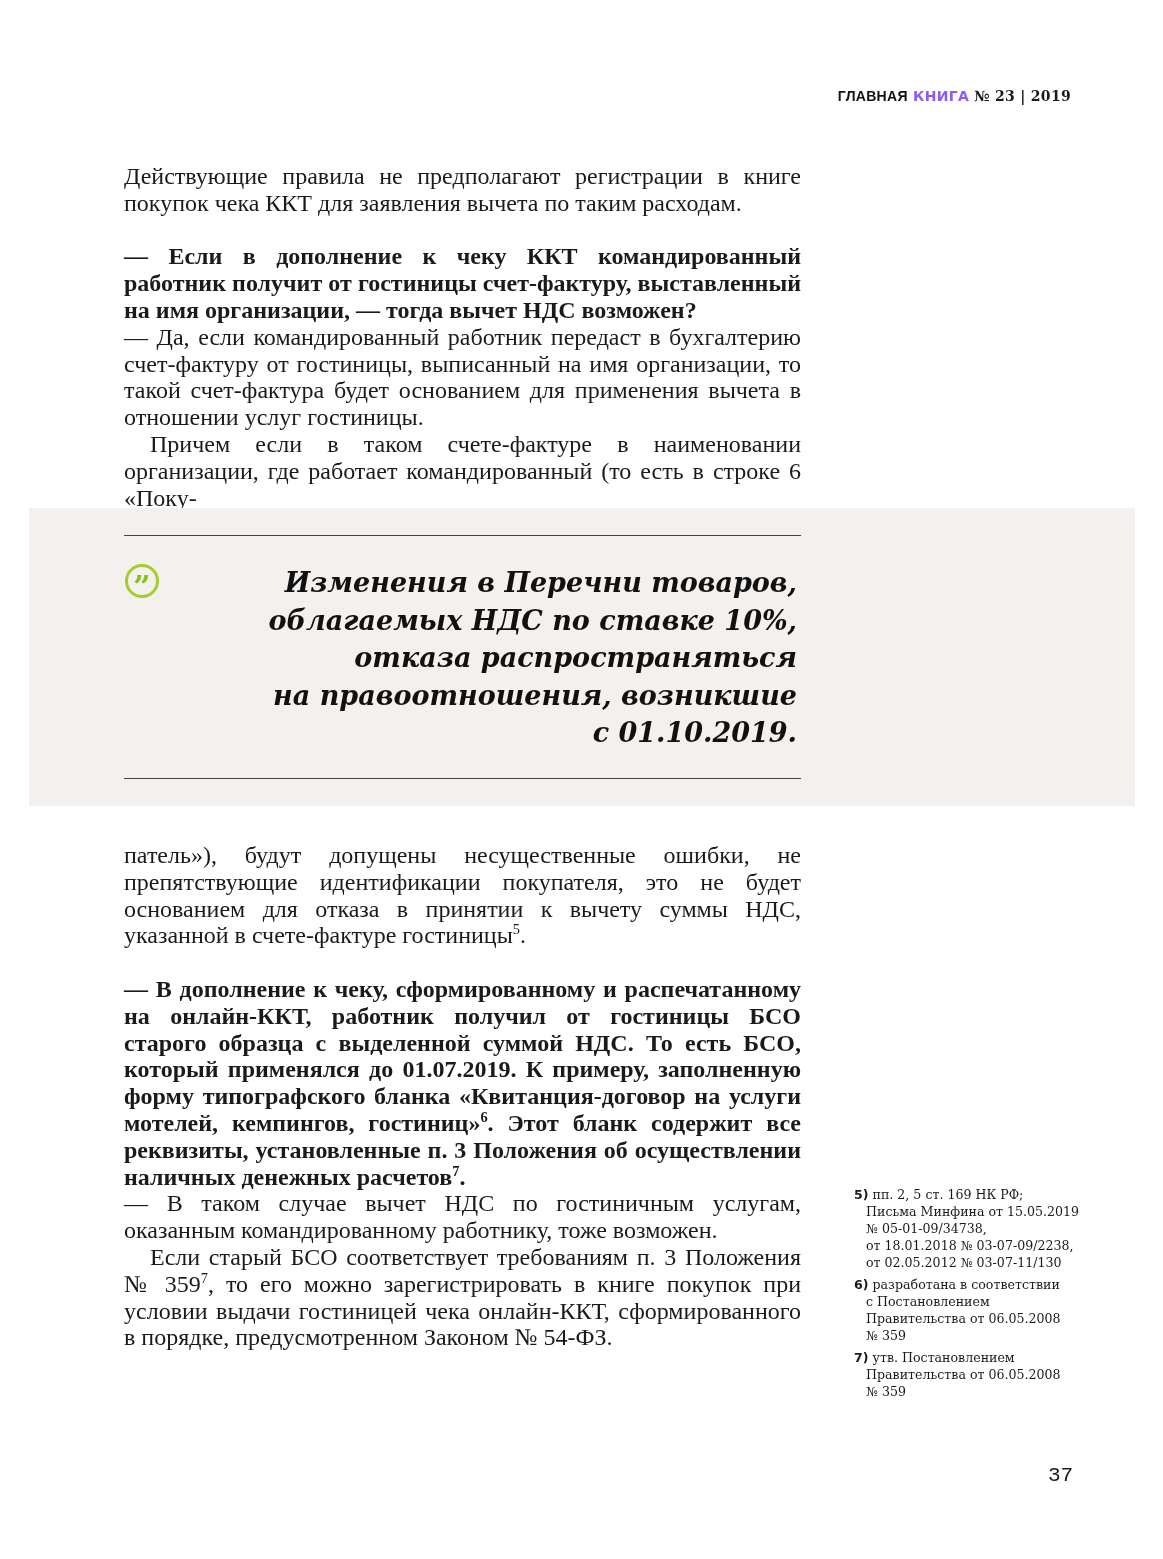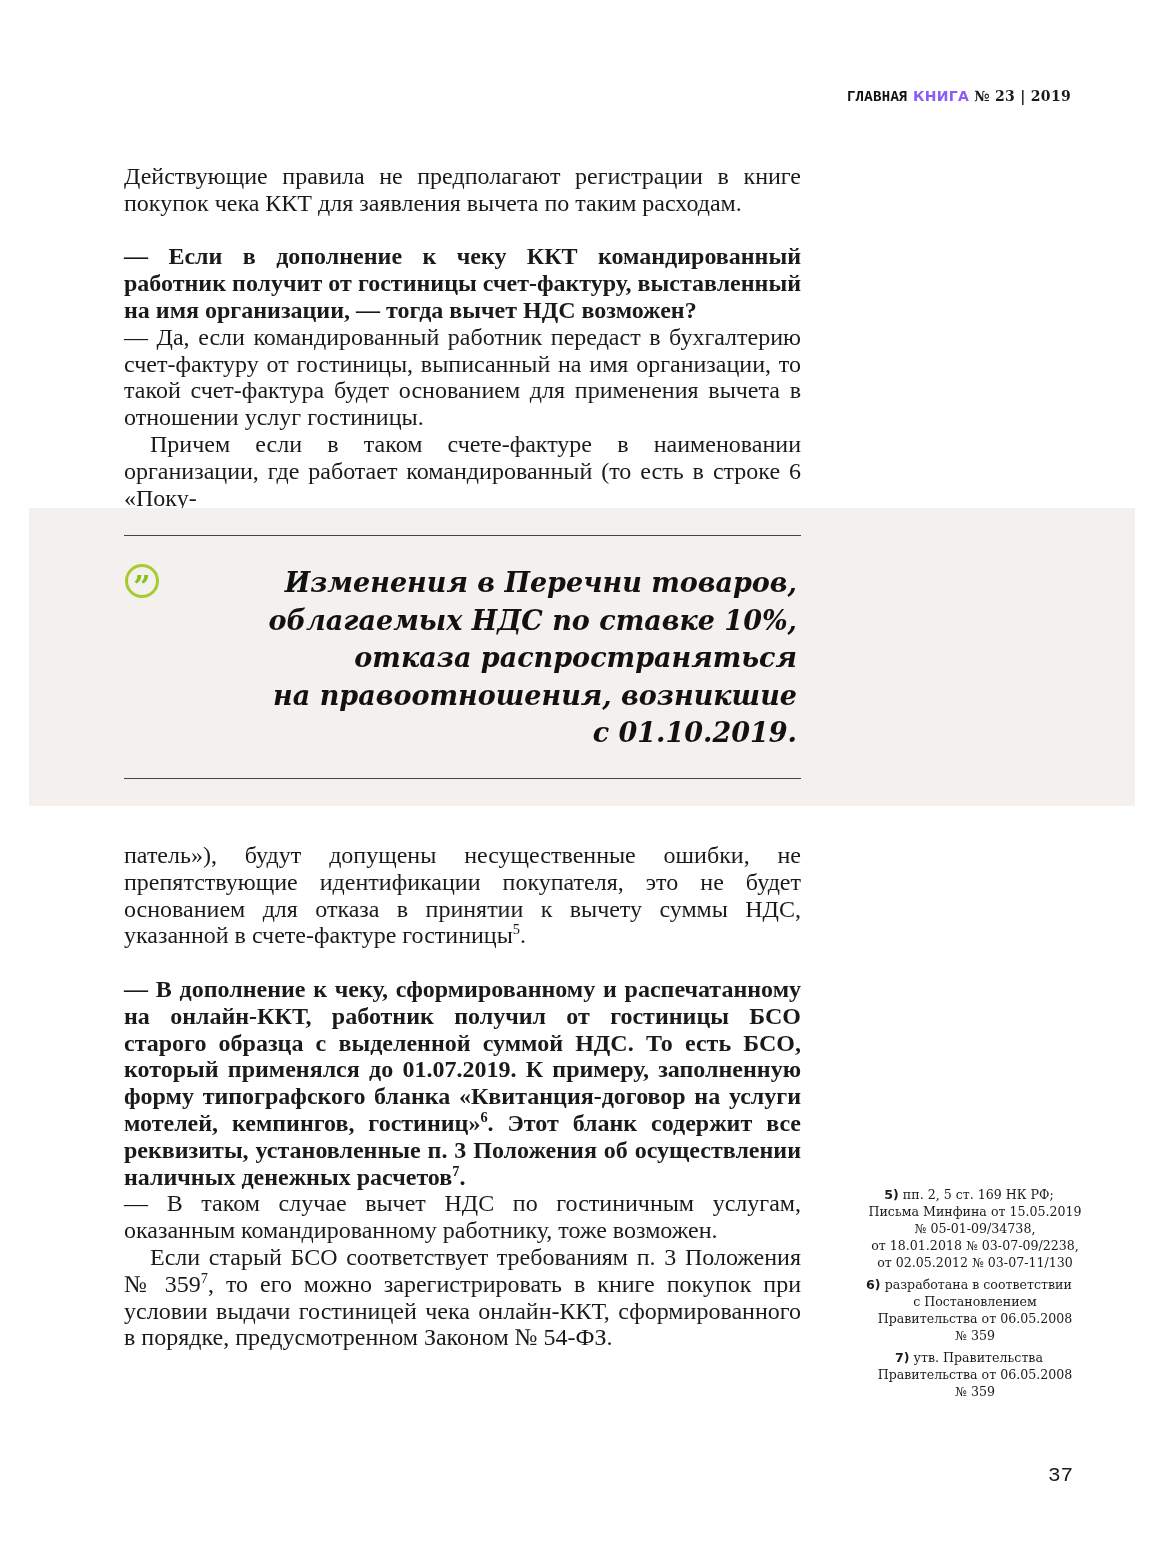--- a/index.html
+++ b/index.html
@@ -1,21 +1,21 @@
 <!DOCTYPE html>
 <html><head>
 <meta charset="utf-8">
 <style>
   html, body { margin: 0; padding: 0; background: #ffffff; }
   body { width: 1163px; height: 1559px; position: relative; overflow: hidden;
          font-family: "DejaVu Serif", "Liberation Serif", serif; color: #1a1a1a; }
 
   .header { position: absolute; top: 88px; right: 92px; font-size: 14px; font-weight: bold;
             letter-spacing: 0.3px; white-space: nowrap; }
-  .header .mag { font-family: Liberation Mono, monospace; font-weight: bold; color: #111; }
+  .header .mag { font-family: Liberation Sans, sans-serif; font-weight: bold; color: #111; }
   .header .accent { font-family: "DejaVu Sans", "Liberation Sans", sans-serif; font-weight: bold; }
   .header .num { font-family: "DejaVu Serif", serif; font-weight: bold; }
 
   .col { position: absolute; left: 124px; width: 677px; font-family: "Liberation Serif", "DejaVu Serif", serif;
          font-size: 24px; line-height: 26.8px; text-align: justify; }
   .col p { margin: 0; }
   .col .q { font-weight: bold; }
   .col .indent { text-indent: 26px; }
   .col .gap { height: 26.8px; }
   sup { font-size: 60%; line-height: 0; vertical-align: super; }
@@ -24,21 +24,21 @@
   .band .rule { position: absolute; left: 95px; width: 677px; height: 1px; background: #444; }
   .quote-icon { position: absolute; left: 96px; top: 56px; width: 34px; height: 34px; border: 3px solid #a6cb2e;
                 border-radius: 50%; box-sizing: border-box; color: #86c21c; font-weight: bold;
                 font-family: "DejaVu Serif", serif; font-size: 30px; line-height: 40px; text-align: center; }
   .quote-text { position: absolute; left: 148px; top: 56px; width: 620px; font-family: "DejaVu Serif", serif;
                 font-style: italic; font-weight: bold; font-size: 27px; line-height: 37.5px; color: #111; text-align: right; }
   .quote-text span { display: block; }
 
   .notes { position: absolute; left: 854px; top: 1186px; width: 230px; font-family: "DejaVu Serif", serif;
            font-size: 12.6px; line-height: 17px; color: #1a1a1a; }
-  .notes .note { margin-bottom: 5px; text-align: center; }
+  .notes .note { margin-bottom: 5px; }
   .notes b { font-family: "DejaVu Sans", sans-serif; font-weight: bold; }
   .notes span.line { display: block; margin-left: 12px; }
 
   .page-num { position: absolute; left: 1048px; top: 1464px; font-family: Liberation Mono, monospace; font-size: 21px; }
 </style>
 </head>
 <body>
 
 <div class="header">
   <span class="mag">ГЛАВНАЯ</span>
@@ -86,19 +86,19 @@
   </div>
   <div class="note">
     <b>6)</b>
     <span>разработана в соответствии</span>
     <span class="line">с Постановлением</span>
     <span class="line">Правительства от 06.05.2008</span>
     <span class="line">№ 359</span>
   </div>
   <div class="note">
     <b>7)</b>
-    <span>утв. Правительства</span>
+    <span>утв. Постановлением</span>
     <span class="line">Правительства от 06.05.2008</span>
     <span class="line">№ 359</span>
   </div>
 </div>
 
 <div class="page-num">37</div>
 
 </body></html>

